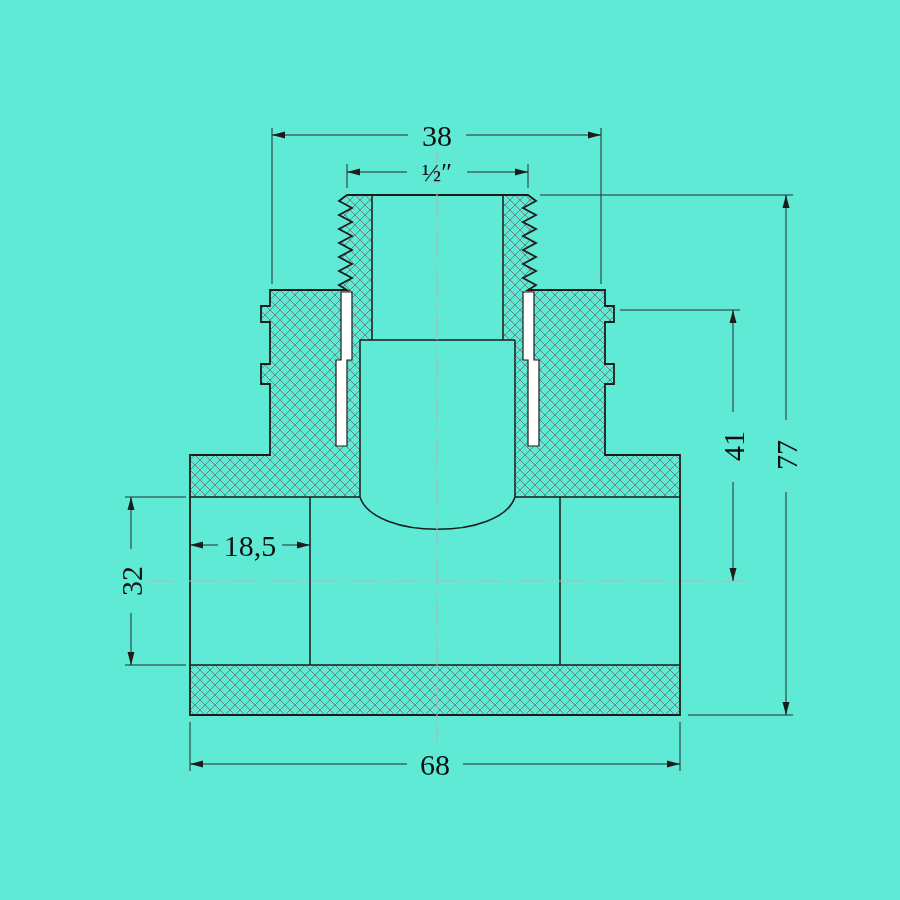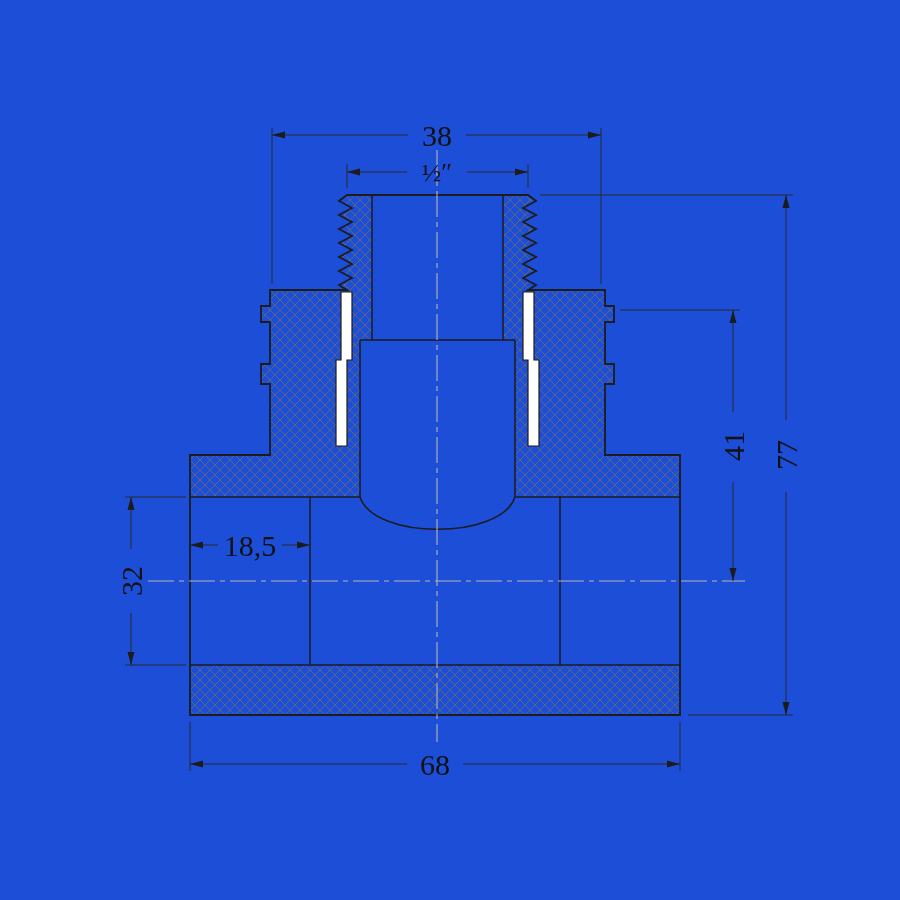--- a/index.html
+++ b/index.html
@@ -1,16 +1,16 @@
 <!DOCTYPE html>
 <html><head>
 <meta charset="utf-8">
 <style>
   html,body{margin:0;padding:0;background:#ffffff;}
-  .stage{width:900px;height:900px;background:#1d4ed8;position:relative;overflow:hidden;}
+  .stage{width:900px;height:900px;background:#5eead4;position:relative;overflow:hidden;}
   svg{display:block;}
   .outline{fill:none;stroke:#1c1c1c;stroke-width:1.8;stroke-linejoin:miter;}
   .edge{fill:none;stroke:#1c1c1c;stroke-width:1.5;}
   .thin{fill:none;stroke:#2b2b2b;stroke-width:1;}
   .center{fill:none;stroke:#b5b5b5;stroke-width:1.1;stroke-dasharray:26 5 5 5;}
   .arrow{fill:#1c1c1c;stroke:none;}
   .channel{fill:#ffffff;stroke:#1c1c1c;stroke-width:1.2;}
   .dimtext{font-family:"Liberation Serif", serif;font-size:30px;fill:#111111;dominant-baseline:central;}
   .dimtext.small{font-size:26px;}
 </style>

